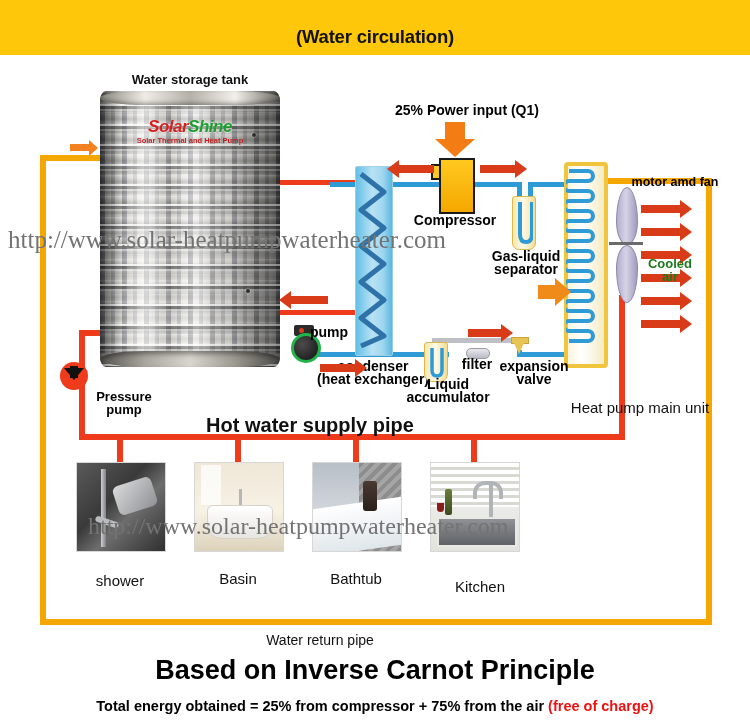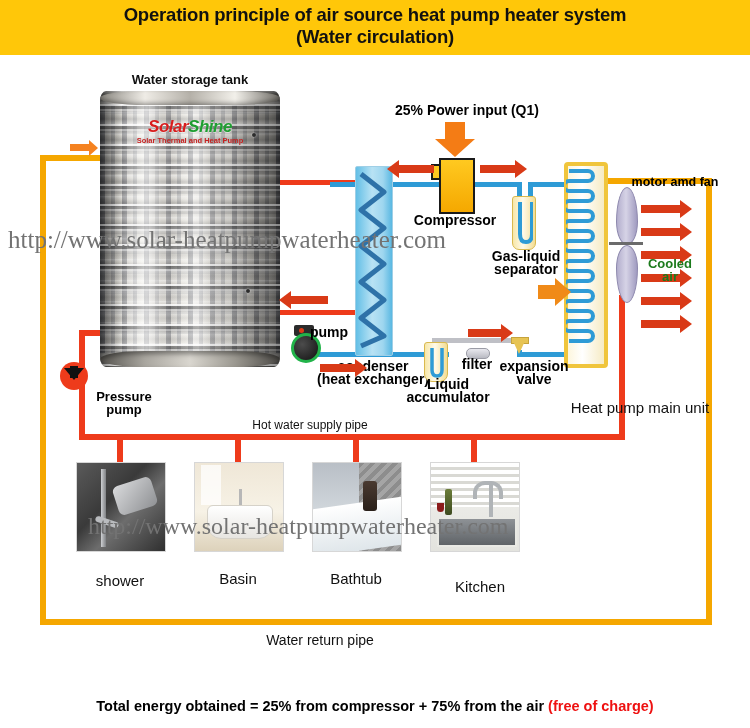--- a/index.html
+++ b/index.html
@@ -199,21 +199,20 @@
   .f2{position:absolute;width:100%;text-align:center;font-size:14.5px;font-weight:bold;color:#000;}
   .f2 .red-t{color:#EE1111;}
   .green-t{color:#1C7A1C;}
 </style>
 </head>
 <body>
 
 <div id="stage">
 
   <div class="header">
-    <div class="t1">Operation principle of air source heat pump heater system</div>
     <div class="t2">(Water circulation)</div>
   </div>
 
   <div class="pipe amber" style="left:40px;top:155px;width:6px;height:470px;"></div>
   <div class="pipe amber" style="left:40px;top:155px;width:92px;height:6px;"></div>
   <div class="pipe amber" style="left:126px;top:155px;width:6px;height:30px;"></div>
   <div class="pipe amber" style="left:40px;top:619px;width:672px;height:6px;"></div>
   <div class="pipe amber" style="left:706px;top:178px;width:6px;height:447px;"></div>
   <div class="pipe amber" style="left:600px;top:178px;width:112px;height:6px;"></div>
 
@@ -322,21 +321,21 @@
   <div class="farrow left" style="left:290px;top:296px;width:38px;"></div>
 
   <div class="ppump"></div>
   <div class="ah ah-d-blk" style="left:64px;top:368px;"></div>
   <div class="pipe" style="left:70px;top:366px;width:8px;height:12px;background:#111;"></div>
   <div class="lbl" style="left:84px;top:390px;width:80px;font-size:13px;">Pressure
 pump</div>
 
   <div class="oarrow-sm" style="left:70px;top:144px;width:20px;"></div>
 
-  <div class="lbl-n" style="left:180px;top:417px;width:260px;font-size:12px;">Hot water supply pipe</div>
+  <div class="lbl-n" style="left:180px;top:417px;width:260px;font-size:20px;font-weight:bold;">Hot water supply pipe</div>
   <div class="lbl-n" style="left:180px;top:632px;width:280px;font-size:14px;">Water return pipe</div>
 
   <div class="photo ph-shower" style="left:76px;top:462px;">
     <div class="bar"></div>
       <div class="hose"></div>
       <div class="head"></div>
   </div>
   <div class="photo ph-basin" style="left:194px;top:462px;">
     <div class="win"></div>
       <div class="tap"></div>
@@ -357,17 +356,18 @@
   </div>
 
   <div class="cap-lbl" style="left:76px;top:572px;width:88px;">shower</div>
   <div class="cap-lbl" style="left:194px;top:570px;width:88px;">Basin</div>
   <div class="cap-lbl" style="left:312px;top:570px;width:88px;">Bathtub</div>
   <div class="cap-lbl" style="left:430px;top:578px;width:100px;">Kitchen</div>
 
   <div class="wm" style="left:8px;top:226px;">http://www.solar-heatpumpwaterheater.com</div>
   <div class="wm" style="left:88px;top:513px;font-size:24px;">http://www.solar-heatpumpwaterheater.com</div>
 
+  <div class="f1" style="top:655px;">Based on Inverse Carnot Principle</div>
   <div class="f2" style="top:698px;">
     <span>Total energy obtained = 25% from compressor + 75% from the air </span><span class="red-t">(free of charge)</span>
   </div>
 
 </div>
 
 </body></html>

